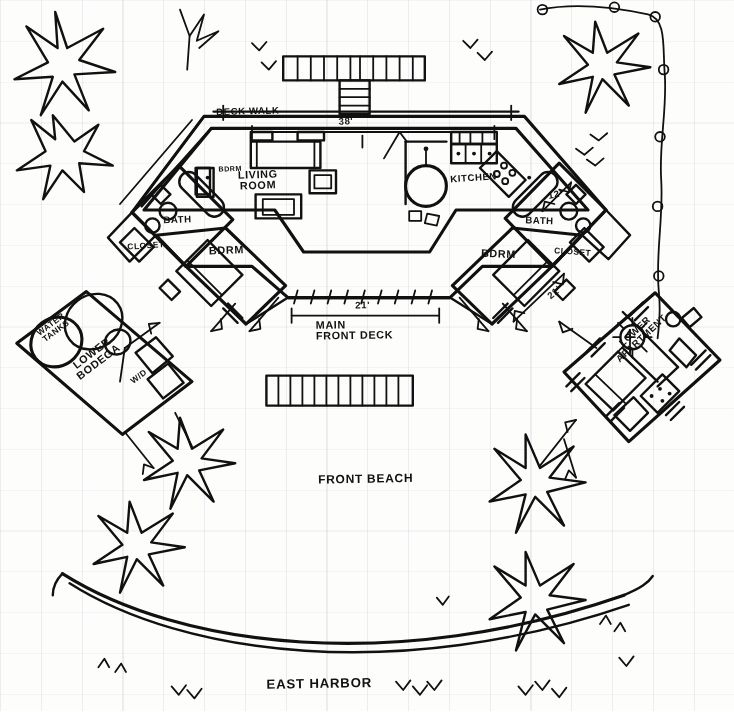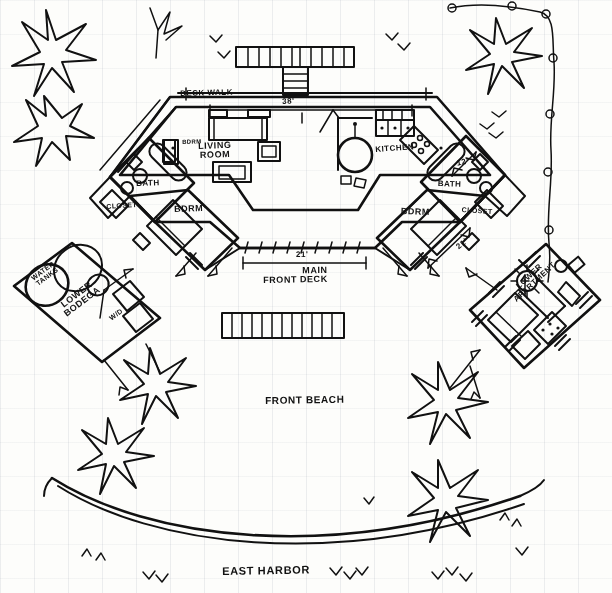--- a/index.html
+++ b/index.html
@@ -439,21 +439,21 @@
   <div class="lbl s9 hand" style="left:174px;top:205px;transform:rotate(-2deg);">BDRM</div>
 
   <div class="lbl s9 hand" style="left:401px;top:207px;transform:rotate(2deg);">BDRM</div>
 
   <div class="lbl s8 hand" style="left:456px;top:160px;transform:rotate(-12deg);">12'</div>
 
   <div class="lbl s8 hand" style="left:296px;top:251px;transform:rotate(-1deg);">21'</div>
 
   <div class="lbl s8 hand" style="left:455px;top:245px;transform:rotate(-40deg);">21'</div>
 
-  <div class="lbl s9 hand" style="left:263px;top:267px;transform:rotate(-1deg);text-align:right;">MAIN
+  <div class="lbl s9 hand" style="left:263px;top:267px;transform:rotate(-1deg);text-align:left;">MAIN
 FRONT DECK</div>
 
   <div class="lbl s7 hand" style="left:30px;top:276px;transform:rotate(-37deg);text-align:center;">WATER
 TANKS</div>
 
   <div class="lbl s9 hand" style="left:57px;top:304px;transform:rotate(-37deg);text-align:center;">LOWER
 BODEGA</div>
 
   <div class="lbl s7 hand" style="left:108px;top:316px;transform:rotate(-37deg);">W/D</div>
 

